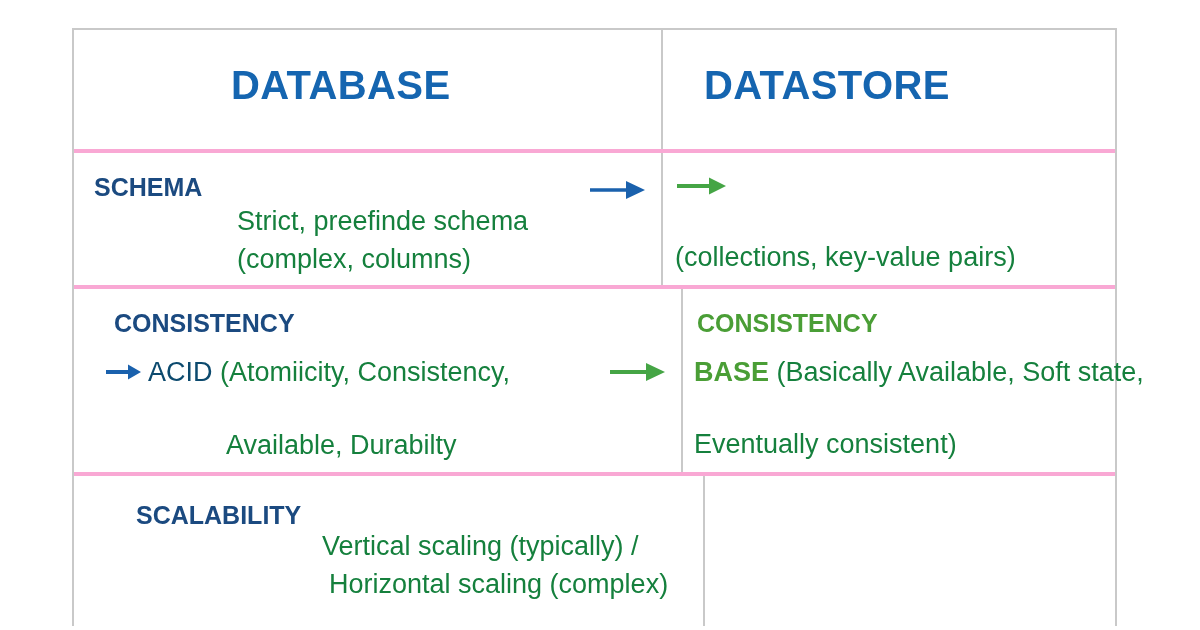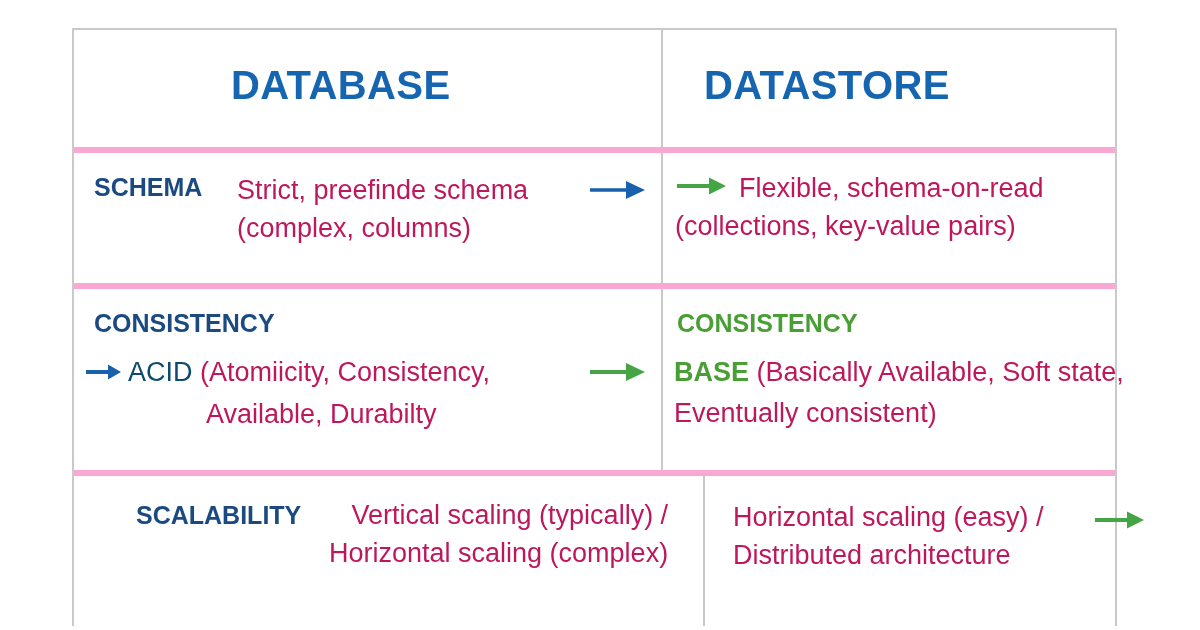--- a/index.html
+++ b/index.html
@@ -30,21 +30,21 @@
     width: 1045px;          
     border-left: 2px solid #c9c9c9;
     border-top: 2px solid #c9c9c9;
     border-right: 2px solid #c9c9c9;
     box-sizing: border-box;
   }
 
   .row {
     position: relative;
     display: flex;
-    border-bottom: 6px solid #f9a8d4;
+    border-bottom: 4px solid #f9a8d4;
     box-sizing: border-box;
   }
   .row:last-child { border-bottom: none; padding-left: 42px; }
 
   .cell-left {
     width: 589px;            
     box-sizing: border-box;
     border-right: 2px solid #c9c9c9;
     position: relative;
   }
@@ -85,22 +85,23 @@
     color: #0c4a6e;
     font-weight: normal;
     white-space: nowrap;
   }
   .label-green {
     color: #4a9e36;
     font-weight: bold;
     white-space: nowrap;
   }
   .body-text {
-    color: #be185d;
+    color: #15803d;
     font-weight: normal;
+    margin-top: 31px;
   }
 
   
   .arrow { display: inline-block; vertical-align: middle; }
 
   
   .row-schema { height: 136px; }
 
   .schema-left-label {
     position: absolute;
@@ -131,21 +132,21 @@
     left: 12px;
     top: 16px;
     font-size: 27px;
     line-height: 38px;
     white-space: nowrap;
   }
   .schema-right-line1 { padding-left: 64px; }
   .schema-right-line2 { padding-left: 0px; }
 
   
-  .row-consistency { height: 187px; }
+  .row-consistency { height: 187px; padding-left: 20px; }
 
   .cons-left-heading {
     position: absolute;
     left: 20px;
     top: 20px;
     font-size: 25px;
   }
   .cons-left-body {
     position: absolute;
     left: 12px;
@@ -187,21 +188,20 @@
     top: 25px;
     font-size: 25px;
   }
   .scal-left-text {
     position: absolute;
     left: 206px;
     top: 20px;
     font-size: 27px;
     line-height: 38px;
     white-space: nowrap;
-    text-align: right;
   }
   .scal-left-text .ln2 { display: block; padding-left: 7px; }
   .scal-right-text {
     position: absolute;
     left: 28px;
     top: 22px;
     font-size: 27px;
     line-height: 38px;
     white-space: nowrap;
   }
@@ -248,21 +248,21 @@
       </div>
 
       <div class="cell-right">
         <span class="arrow schema-right-arrow">
           <svg width="50" height="24" viewBox="0 0 50 24" aria-hidden="true">
             <path d="M0 10 H32 V3.5 L49 12 L32 20.5 V14 H0 Z" fill="#45a545"></path>
           </svg>
         </span>
 
         <div class="body-text schema-right-text">
-          <span class="nowrap schema-right-line1">Flexible, schema-on-read</span><br>
+          <br>
           <span class="nowrap schema-right-line2">(collections, key-value pairs)</span>
         </div>
       </div>
     </div>
 
     <div class="row row-consistency">
 
       <div class="cell-left">
         <span class="label-navy cons-left-heading">CONSISTENCY</span>
 
@@ -301,28 +301,16 @@
 
       <div class="cell-left">
         <span class="label-navy scal-left-label">SCALABILITY</span>
 
         <div class="body-text scal-left-text">
           <span class="nowrap">Vertical scaling (typically) /</span>
           <span class="ln2">Horizontal scaling (complex)</span>
         </div>
       </div>
 
-      <div class="cell-right">
-        <div class="body-text scal-right-text">
-          <span class="nowrap">Horizontal scaling (easy) /</span><br>
-          <span class="nowrap">Distributed architecture</span>
-        </div>
-
-        <span class="arrow scal-right-arrow">
-          <svg width="50" height="24" viewBox="0 0 50 24" aria-hidden="true">
-            <path d="M0 10 H32 V3.5 L49 12 L32 20.5 V14 H0 Z" fill="#45a545"></path>
-          </svg>
-        </span>
-      </div>
     </div>
 
   </div>
 </div>
 
 </body></html>

